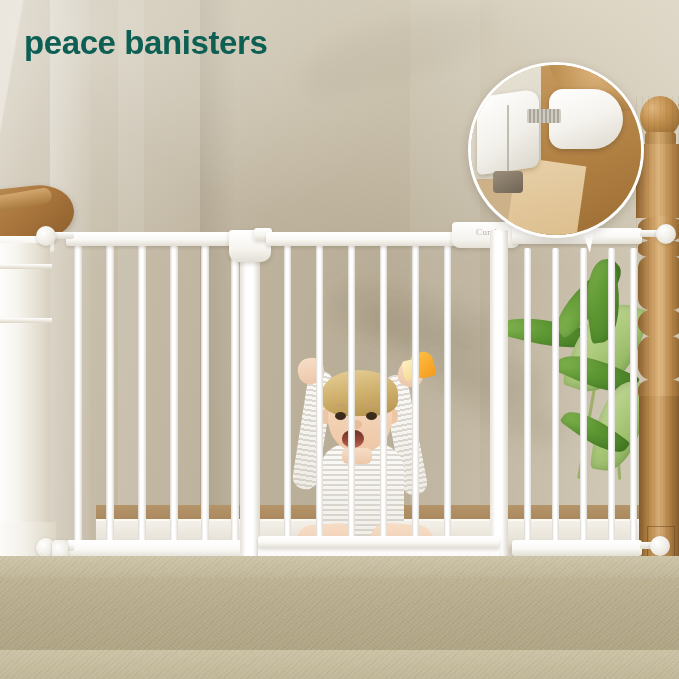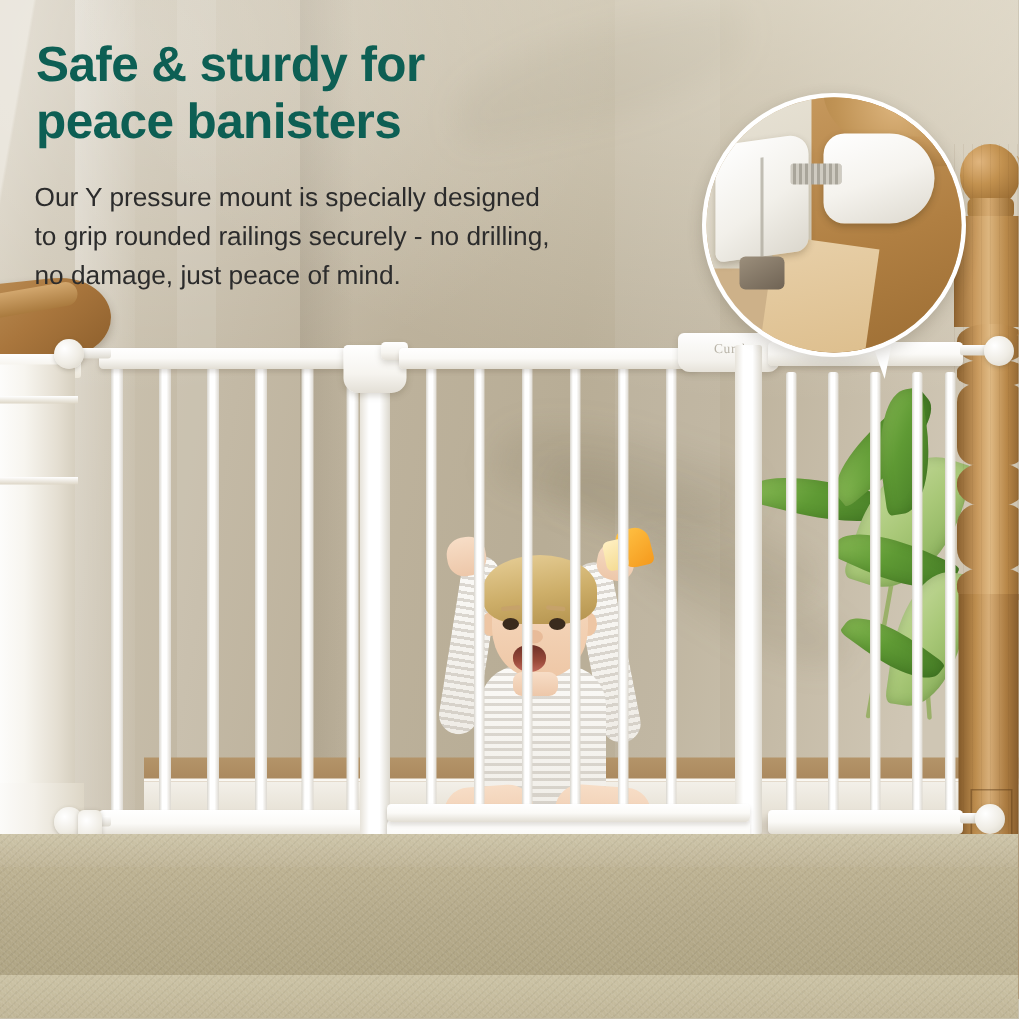--- a/index.html
+++ b/index.html
@@ -505,27 +505,21 @@
       <div class="carpet-tex"></div>
     </div>
   <div class="stair-face">
       <div class="carpet-tex"></div>
     </div>
   <div class="stair-nose">
       <div class="carpet-tex"></div>
     </div>
 
   <div class="headline">
-    <div>Safe &amp; sturdy for</div>
     <div>peace banisters</div>
-  </div>
-  <div class="subtext">
-    <div>Our Y pressure mount is specially designed</div>
-    <div>to grip rounded railings securely - no drilling,</div>
-    <div>no damage, just peace of mind.</div>
   </div>
 
   <div class="inset-wrap">
     <div class="inset-tail"></div>
     <div class="inset-circle">
       <div class="ins-wall"></div>
       <div class="ins-wood-dark"></div>
       <div class="ins-wood-light"></div>
       <div class="ins-rail-ball"></div>
       <div class="ins-rail-ring"></div>

